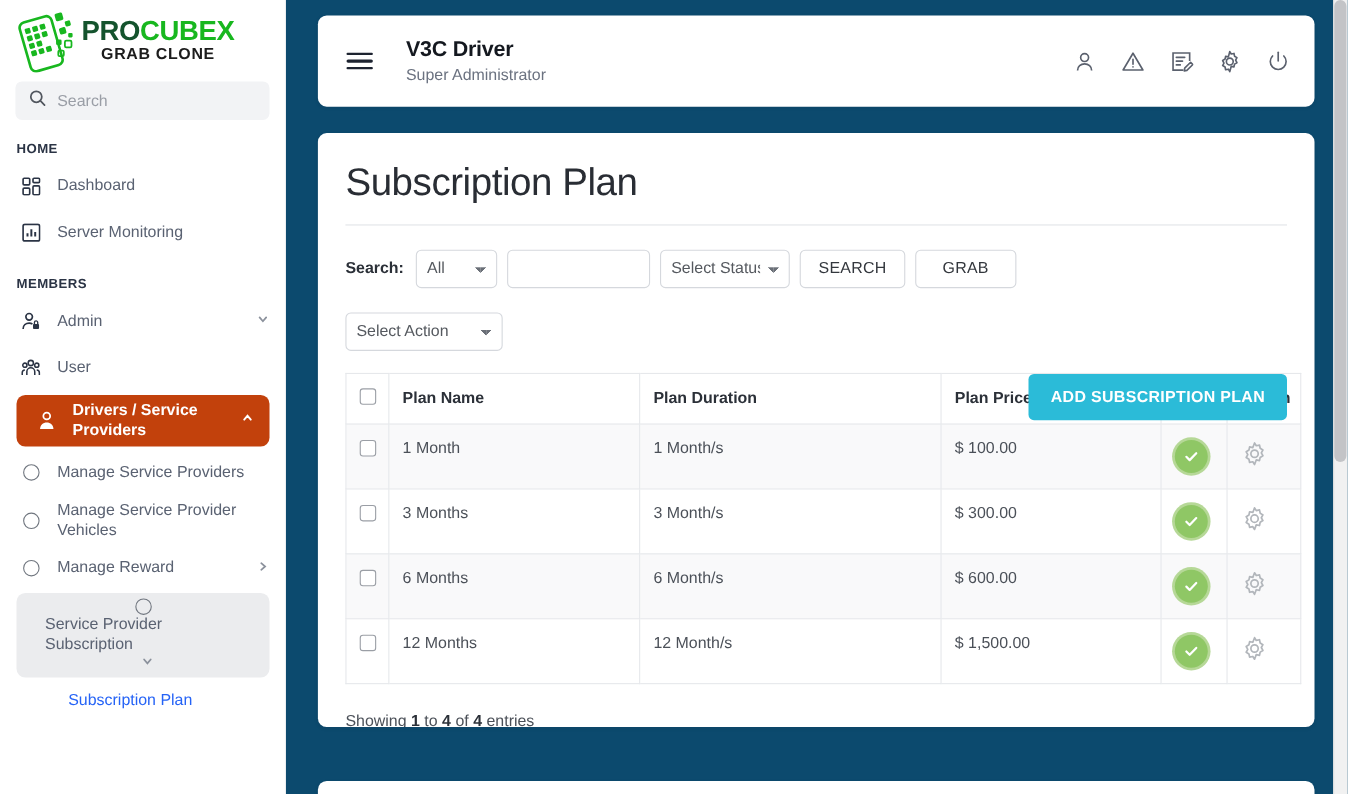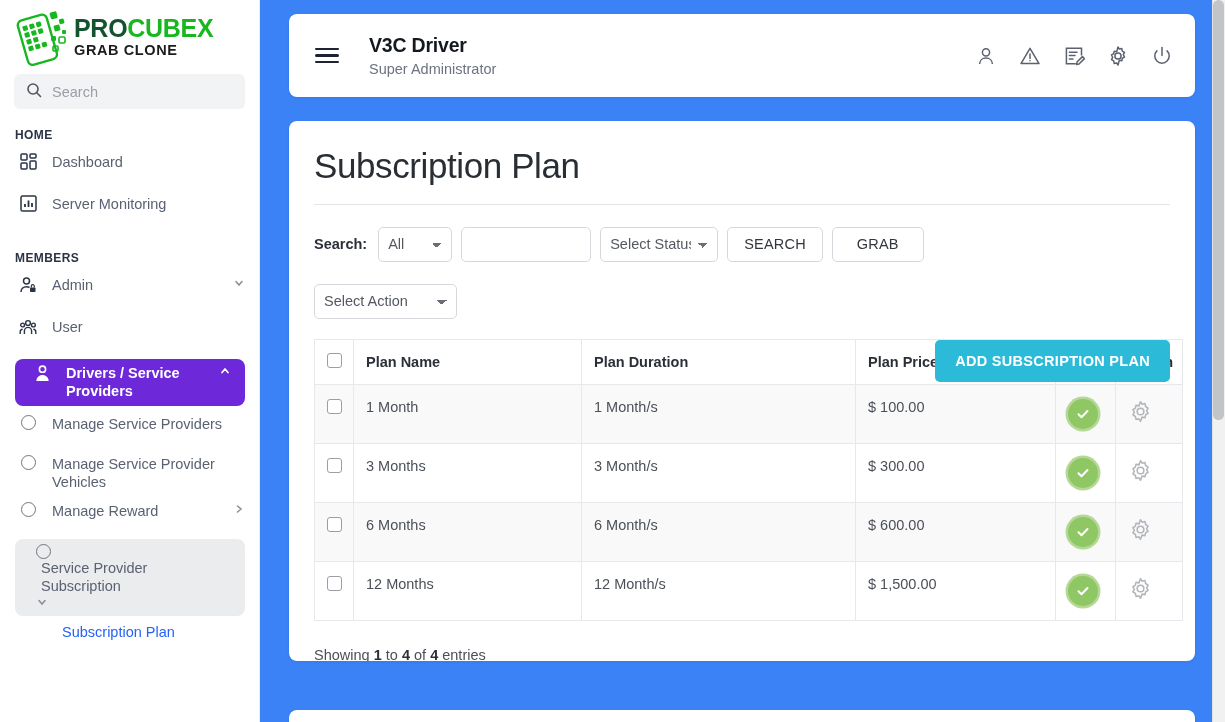--- a/index.html
+++ b/index.html
@@ -27,21 +27,21 @@
   }
   .logo-mark { width: 56px; height: 58px; flex: none; }
   .logo-text { margin-left: 4px; line-height: 1; }
   .logo-line1 {
     font-size: 25px; font-weight: 800; letter-spacing: -0.3px;
   }
   .logo-pro { color: #14532d; }
   .logo-cubex { color: #18b71f; }
   .logo-line2 {
     font-size: 14.5px; font-weight: 800; color: #1c1c1c;
-    letter-spacing: 0.6px; text-align: left; margin-top: 2px;
+    letter-spacing: 0.6px; text-align: center; margin-top: 2px;
   }
 
   .side-search {
     margin: 2px 14px 0 14px;
     height: 35px;
     background: #f2f3f5;
     border-radius: 6px;
     display: flex; align-items: center;
     padding: 0 12px;
   }
@@ -50,38 +50,38 @@
     margin-left: 10px; color: #9a9ea6; font-size: 14.5px;
   }
 
   .side-section {
     font-size: 12px; font-weight: 700; color: #2b3445;
     letter-spacing: 0.4px;
     padding: 19px 0 6px 15px;
   }
 
   .nav-item {
-    display: flex; align-items: flex-start;
+    display: flex; align-items: center;
     min-height: 42px;
     padding: 5px 14px 5px 15px;
     color: #5a6272;
     font-size: 14.5px;
     cursor: pointer;
     position: relative;
   }
   .nav-item .ico {
     width: 26px; flex: none;
     display: flex; align-items: center; justify-content: center;
     color: #2b3445;
   }
   .nav-item .lbl { margin-left: 11px; flex: 1; line-height: 1.27; }
   .nav-item .chev { flex: none; color: #8b919c; margin-left: 6px; }
 
   .nav-item.pill {
-    background: #6d28d9;
+    background: #c2410c;
     color: #ffffff;
     border-radius: 8px;
     margin: 4px 15px 4px 15px;
     padding-left: 14px;
     width: 230px;
     font-weight: 600;
   }
   .nav-item.pill .ico, .nav-item.pill .chev { color: #ffffff; }
 
   .nav-item.softpill {
@@ -106,21 +106,21 @@
     padding-left: 51px; color: #2563f6; min-height: 38px;
   }
   .nav-item.leaf .leafdot {
     position: absolute; left: 34px; top: 50%; margin-top: -4.5px;
   }
 
   
   #main {
     position: absolute; left: 260px; top: 0;
     width: 965px; height: 722px;
-    background: #3b82f6;
+    background: #0c4a6e;
     overflow: hidden;
   }
 
   .topbar {
     position: absolute; left: 29px; top: 14px;
     width: 906px; height: 83px;
     background: #fff;
     border-radius: 8px;
     box-shadow: 0 1px 3px rgba(20,25,40,0.08);
     display: flex; align-items: center;

